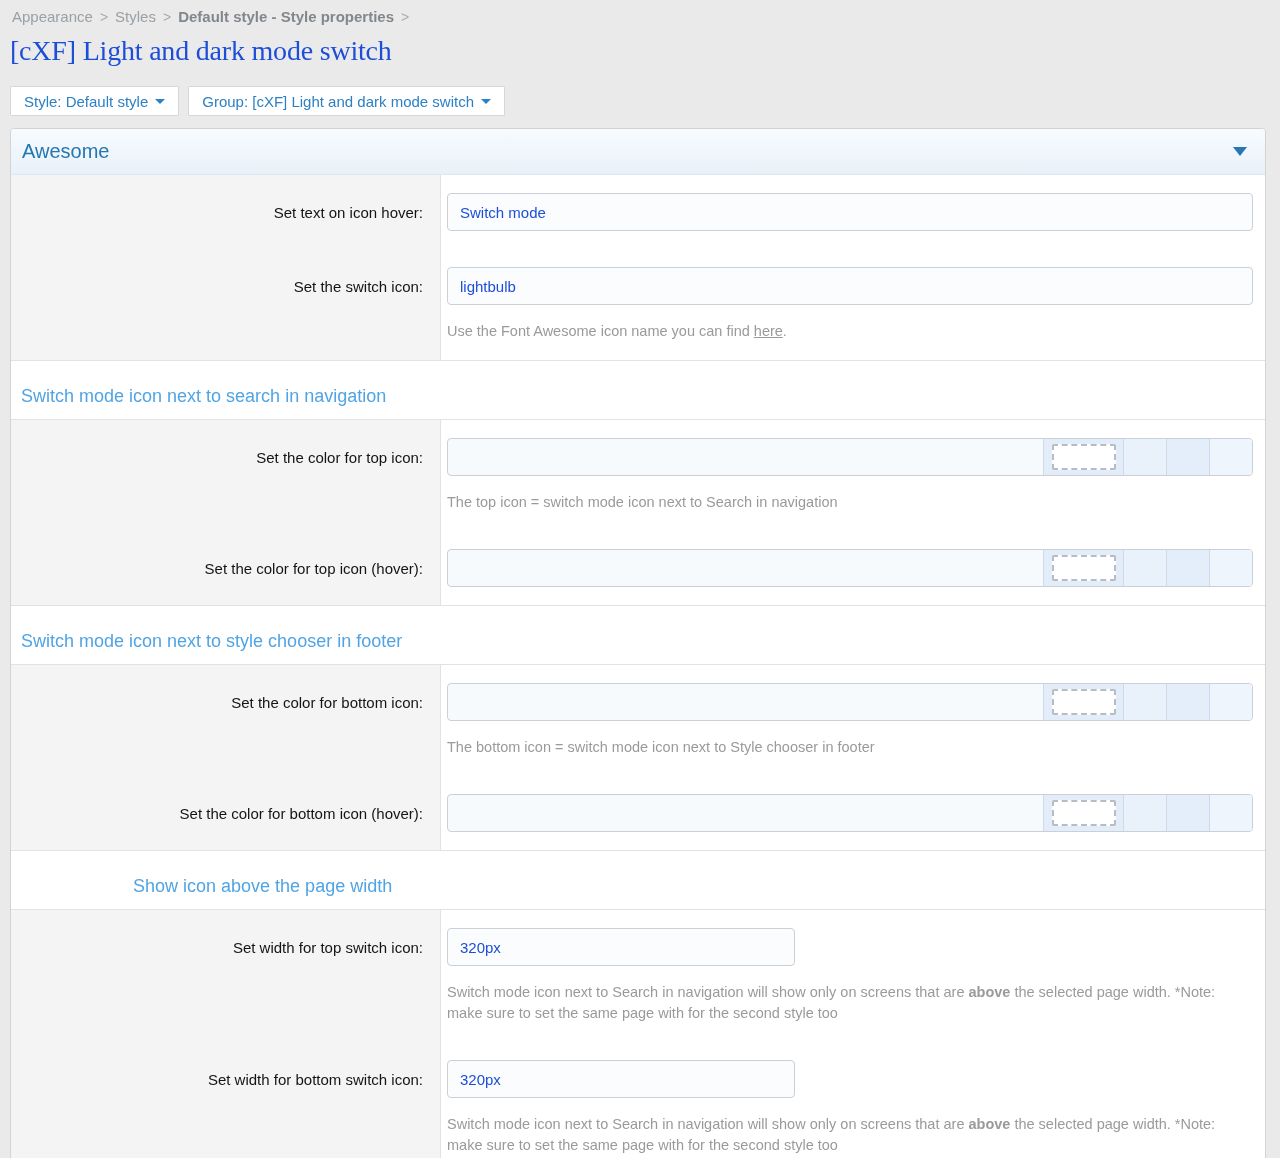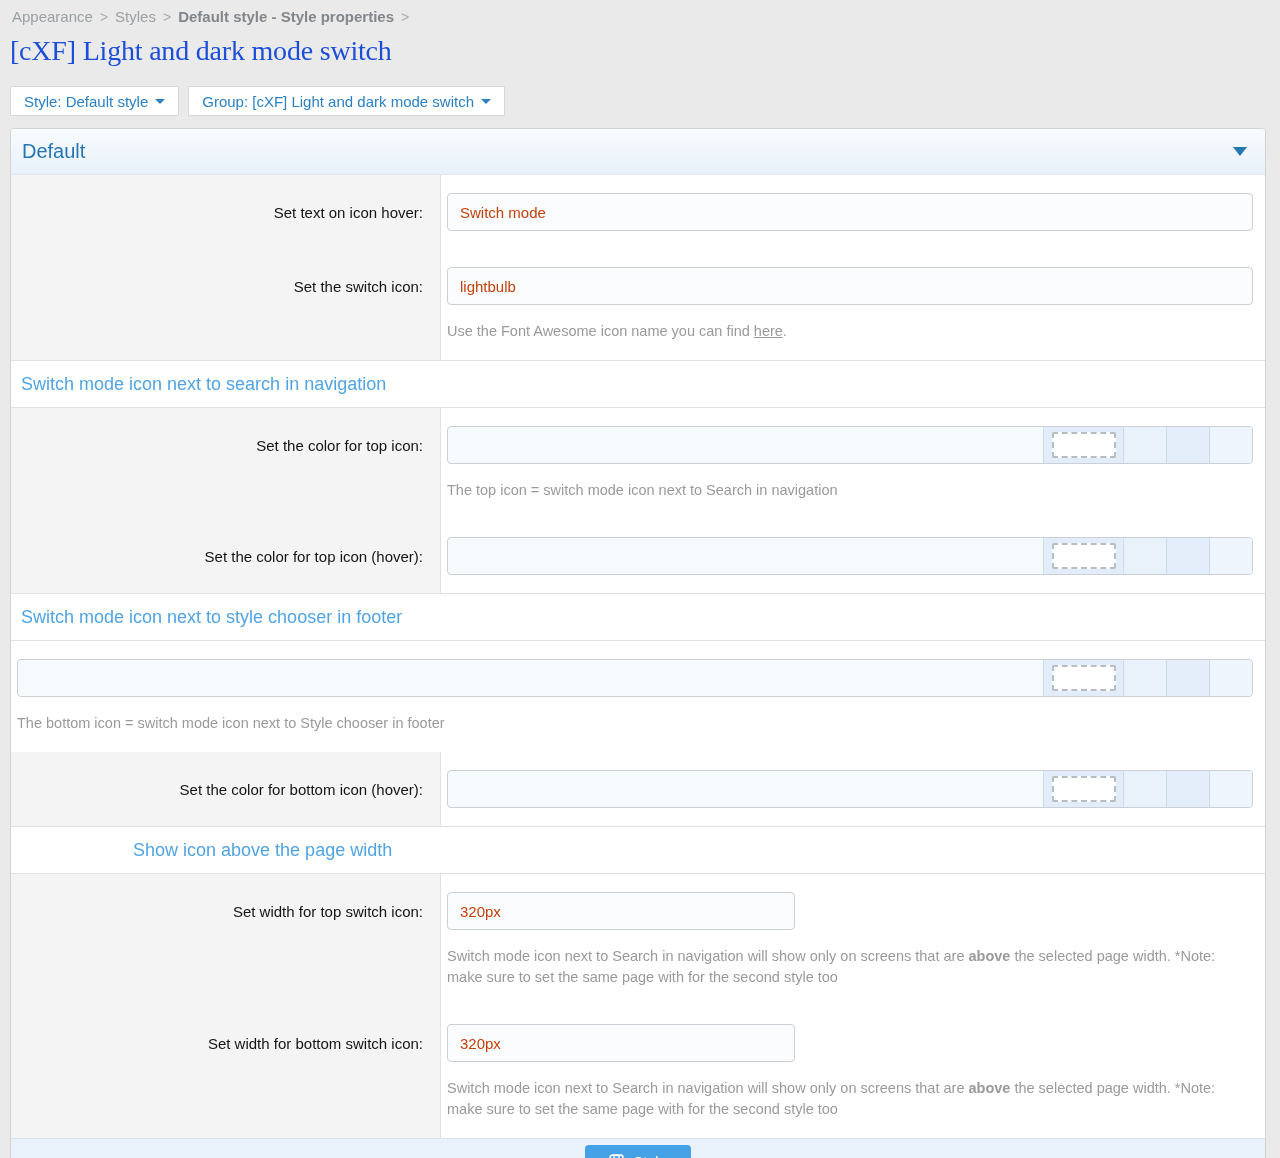--- a/index.html
+++ b/index.html
@@ -103,37 +103,37 @@
   .text-input {
     display: block;
     width: 100%;
     height: 38px;
     border: 1px solid #cbd0d6;
     border-radius: 4px;
     background: #fafcfe;
     padding: 0 12px;
     font-size: 15px;
     font-family: inherit;
-    color: #c2410c;
+    color: #1d4ed8;
     outline: none;
   }
   .text-input.short { width: 348px; }
 
   .hint {
     margin-top: 16px;
     font-size: 14.5px;
     line-height: 21px;
     color: #9a9a9a;
   }
   .hint a { color: #9a9a9a; text-decoration: underline; }
   .hint b { font-weight: bold; }
 
   
   .section-header {
-    padding: 12px 14px 12px 10px;
+    padding: 24px 14px 12px 10px;
     font-size: 18px;
     line-height: 22px;
     color: var(--color-section-heading, #51a4e4);
     background: #ffffff;
     border-top: 1px solid #e2e2e2;
     border-bottom: 1px solid #e2e2e2;
   }
   .section-header.indented { padding-left: 122px; }
 
   
@@ -220,21 +220,21 @@
     </button>
     <button class="selector-btn">
       <span>Group: [cXF] Light and dark mode switch</span>
       <span class="caret-down"></span>
     </button>
   </div>
 
   <div class="panel">
 
     <div class="panel-header">
-      <span>Default</span>
+      <span>Awesome</span>
       <button class="collapse-toggle">
         <span class="chevron-solid"></span>
       </button>
     </div>
 
     <div class="prop-row">
       <div class="row-label">
         <label>Set text on icon hover:</label>
       </div>
       <div class="row-control">
@@ -289,20 +289,23 @@
             <div class="color-cell"></div>
             <div class="color-cell"></div>
           </div>
         </div>
       </div>
     </div>
 
     <div class="section-header">Switch mode icon next to style chooser in footer</div>
 
     <div class="prop-row">
+      <div class="row-label">
+        <label>Set the color for bottom icon:</label>
+      </div>
       <div class="row-control">
         <div class="color-group">
           <input class="color-text-input" type="text" style="">
           <div class="color-addon">
             <div class="color-cell swatch-cell">
               <span class="swatch-empty"></span>
             </div>
             <div class="color-cell"></div>
             <div class="color-cell"></div>
             <div class="color-cell"></div>

